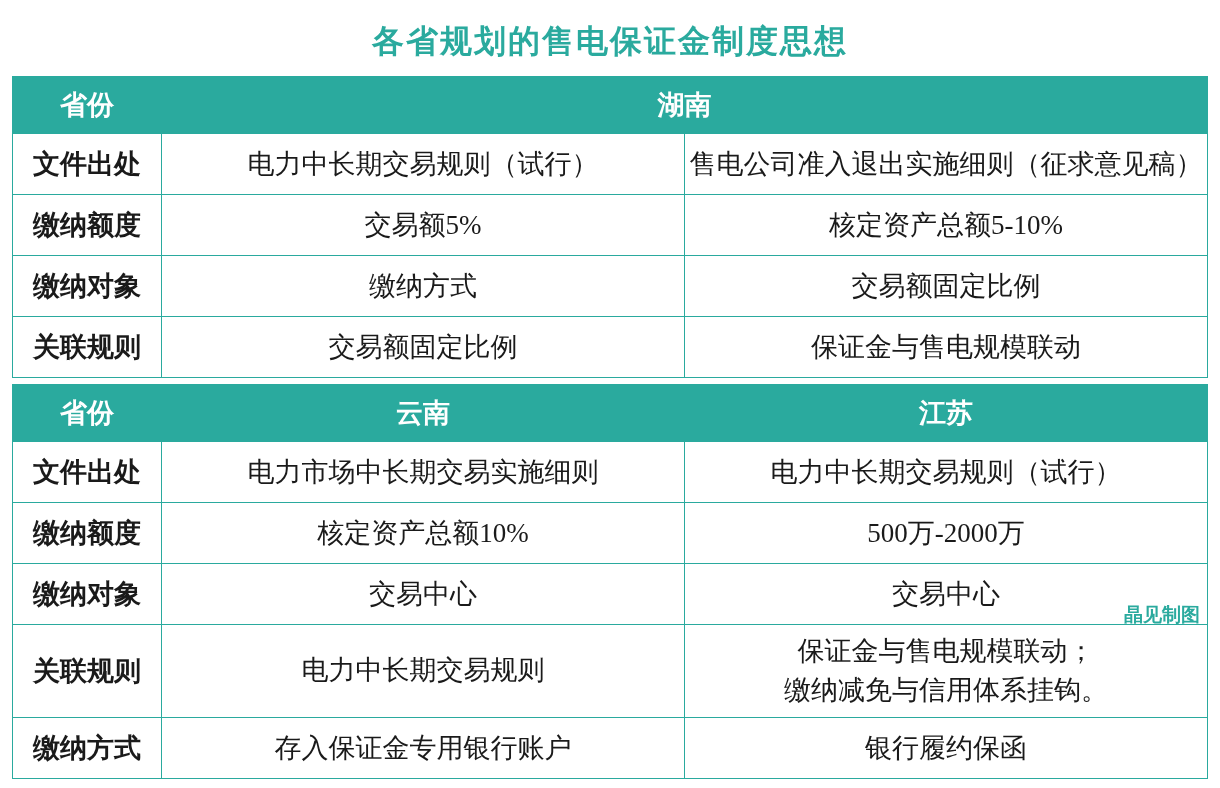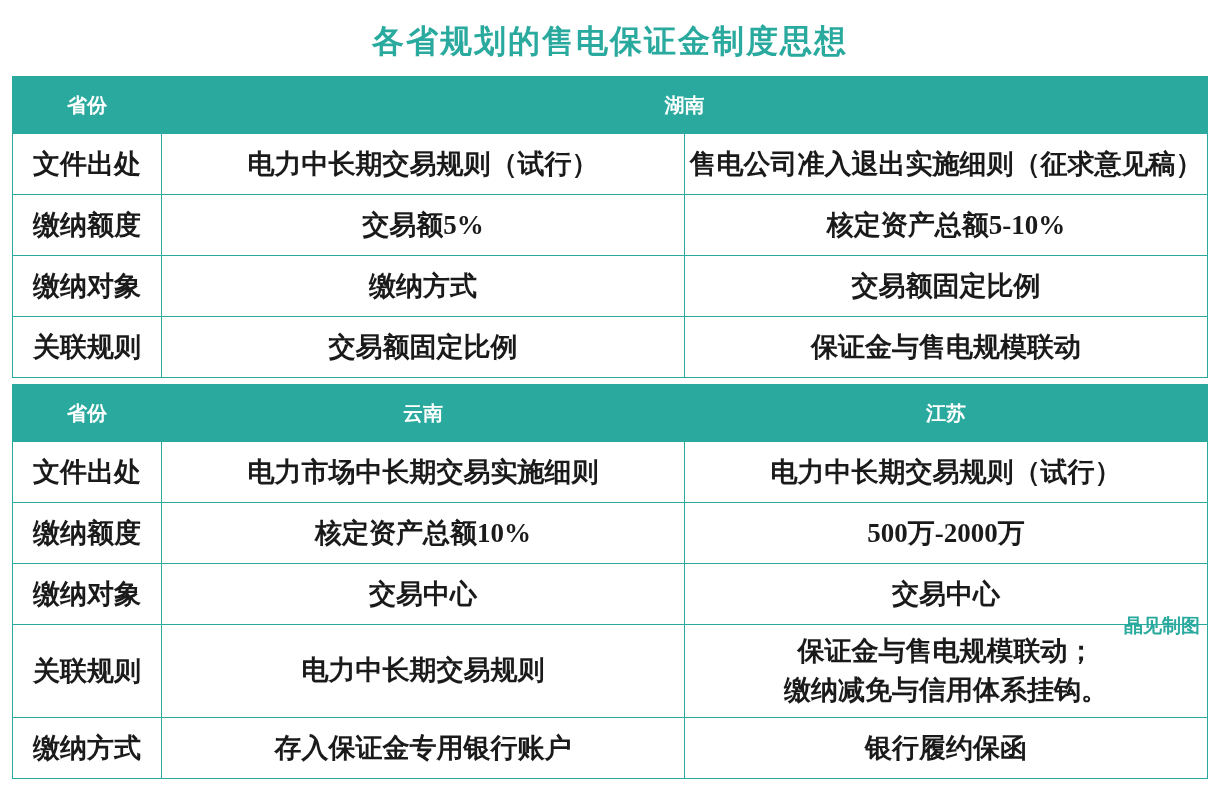--- a/index.html
+++ b/index.html
@@ -46,40 +46,39 @@
   td.rowhead {
     width: 140px;
     font-weight: bold;
     font-size: 24px;
     font-family: "Liberation Sans", sans-serif;
   }
   tr.header-row td {
     background: #2aaa9e;
     color: #ffffff;
     font-weight: bold;
-    font-size: 20px;
+    font-size: 27px;
     height: 44px;
     font-family: "Liberation Sans", sans-serif;
   }
   tr.header-row td.rowhead {
     background: #2aaa9e;
     color: #ffffff;
   }
   td.body-cell {
     height: 48px;
-    font-weight: bold;
   }
   td.tall {
     height: 80px;
     line-height: 1.45;
   }
   .credit {
     position: absolute;
     right: 20px;
-    bottom: 13px;
+    bottom: 24px;
     color: #2aaa9e;
     font-size: 19px;
     font-weight: bold;
     font-family: "Liberation Sans", sans-serif;
   }
   .two-line span {
     display: block;
   }
 </style>
 </head>

